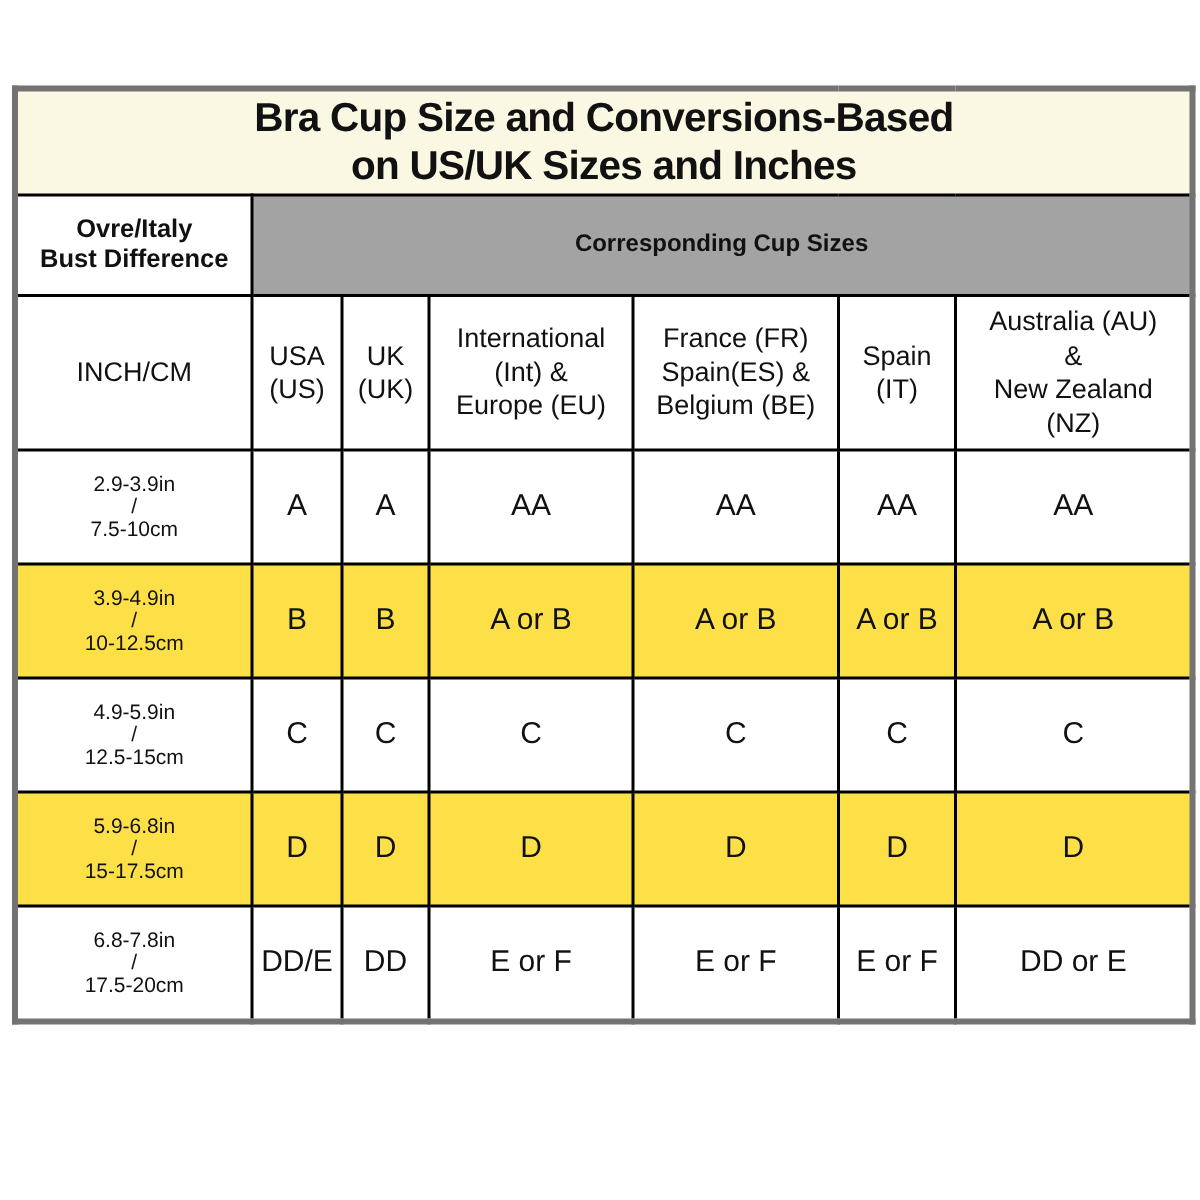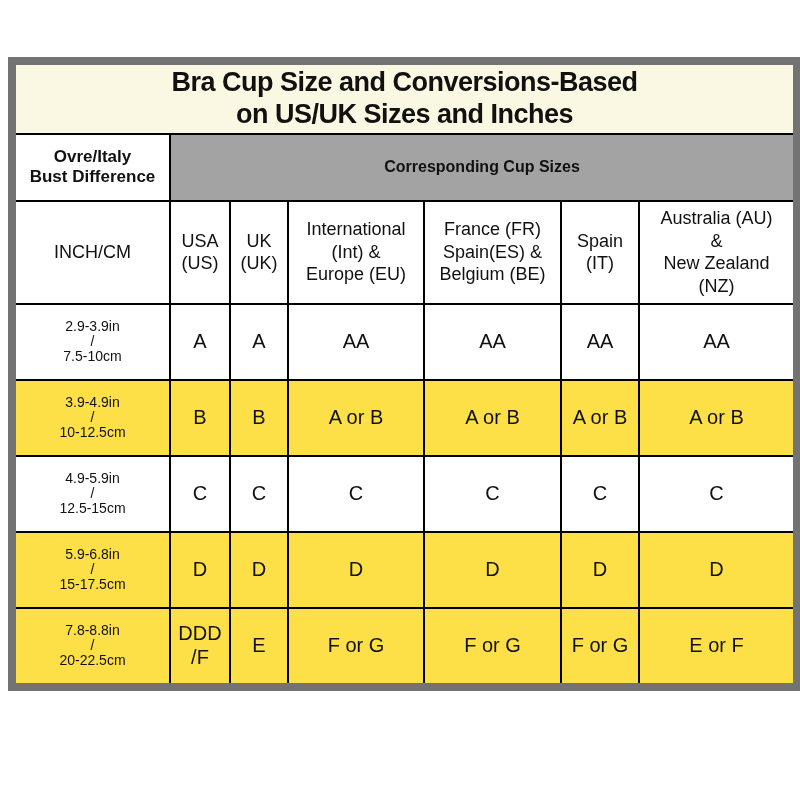--- a/index.html
+++ b/index.html
@@ -14,21 +14,21 @@
   .table-wrap {
     position: absolute;
     left: 8px;
     top: 57px;
     width: 785px;
   }
   table.conv {
     border-collapse: collapse;
     table-layout: fixed;
     width: 785px;
-    border: 8px solid #737373;
+    border: 4px solid #737373;
     padding-left: 23px;
   }
   table.conv td {
     border: 2px solid #000000;
     text-align: center;
     vertical-align: middle;
     white-space: pre-line;
     padding: 2px 2px;
     line-height: 1.18;
   }
@@ -156,28 +156,27 @@
 /
 15-17.5cm</td>
       <td>D</td>
       <td>D</td>
       <td>D</td>
       <td>D</td>
       <td>D</td>
       <td>D</td>
     </tr>
 
+    <tr class="data row-white">
+      <td class="row-label">6.8-7.8in
+/
+17.5-20cm</td>
+      <td>DD/E</td>
+      <td>DD</td>
+      <td>E or F</td>
+      <td>E or F</td>
+      <td>E or F</td>
+      <td>DD or E</td>
+    </tr>
 
-    <tr class="data row-cream">
-      <td class="row-label">7.8-8.8in
-/
-20-22.5cm</td>
-      <td>DDD
-/F</td>
-      <td>E</td>
-      <td>F or G</td>
-      <td>F or G</td>
-      <td>F or G</td>
-      <td>E or F</td>
-    </tr>
   </tbody>
     </table>
 </div>
 
 </body></html>

